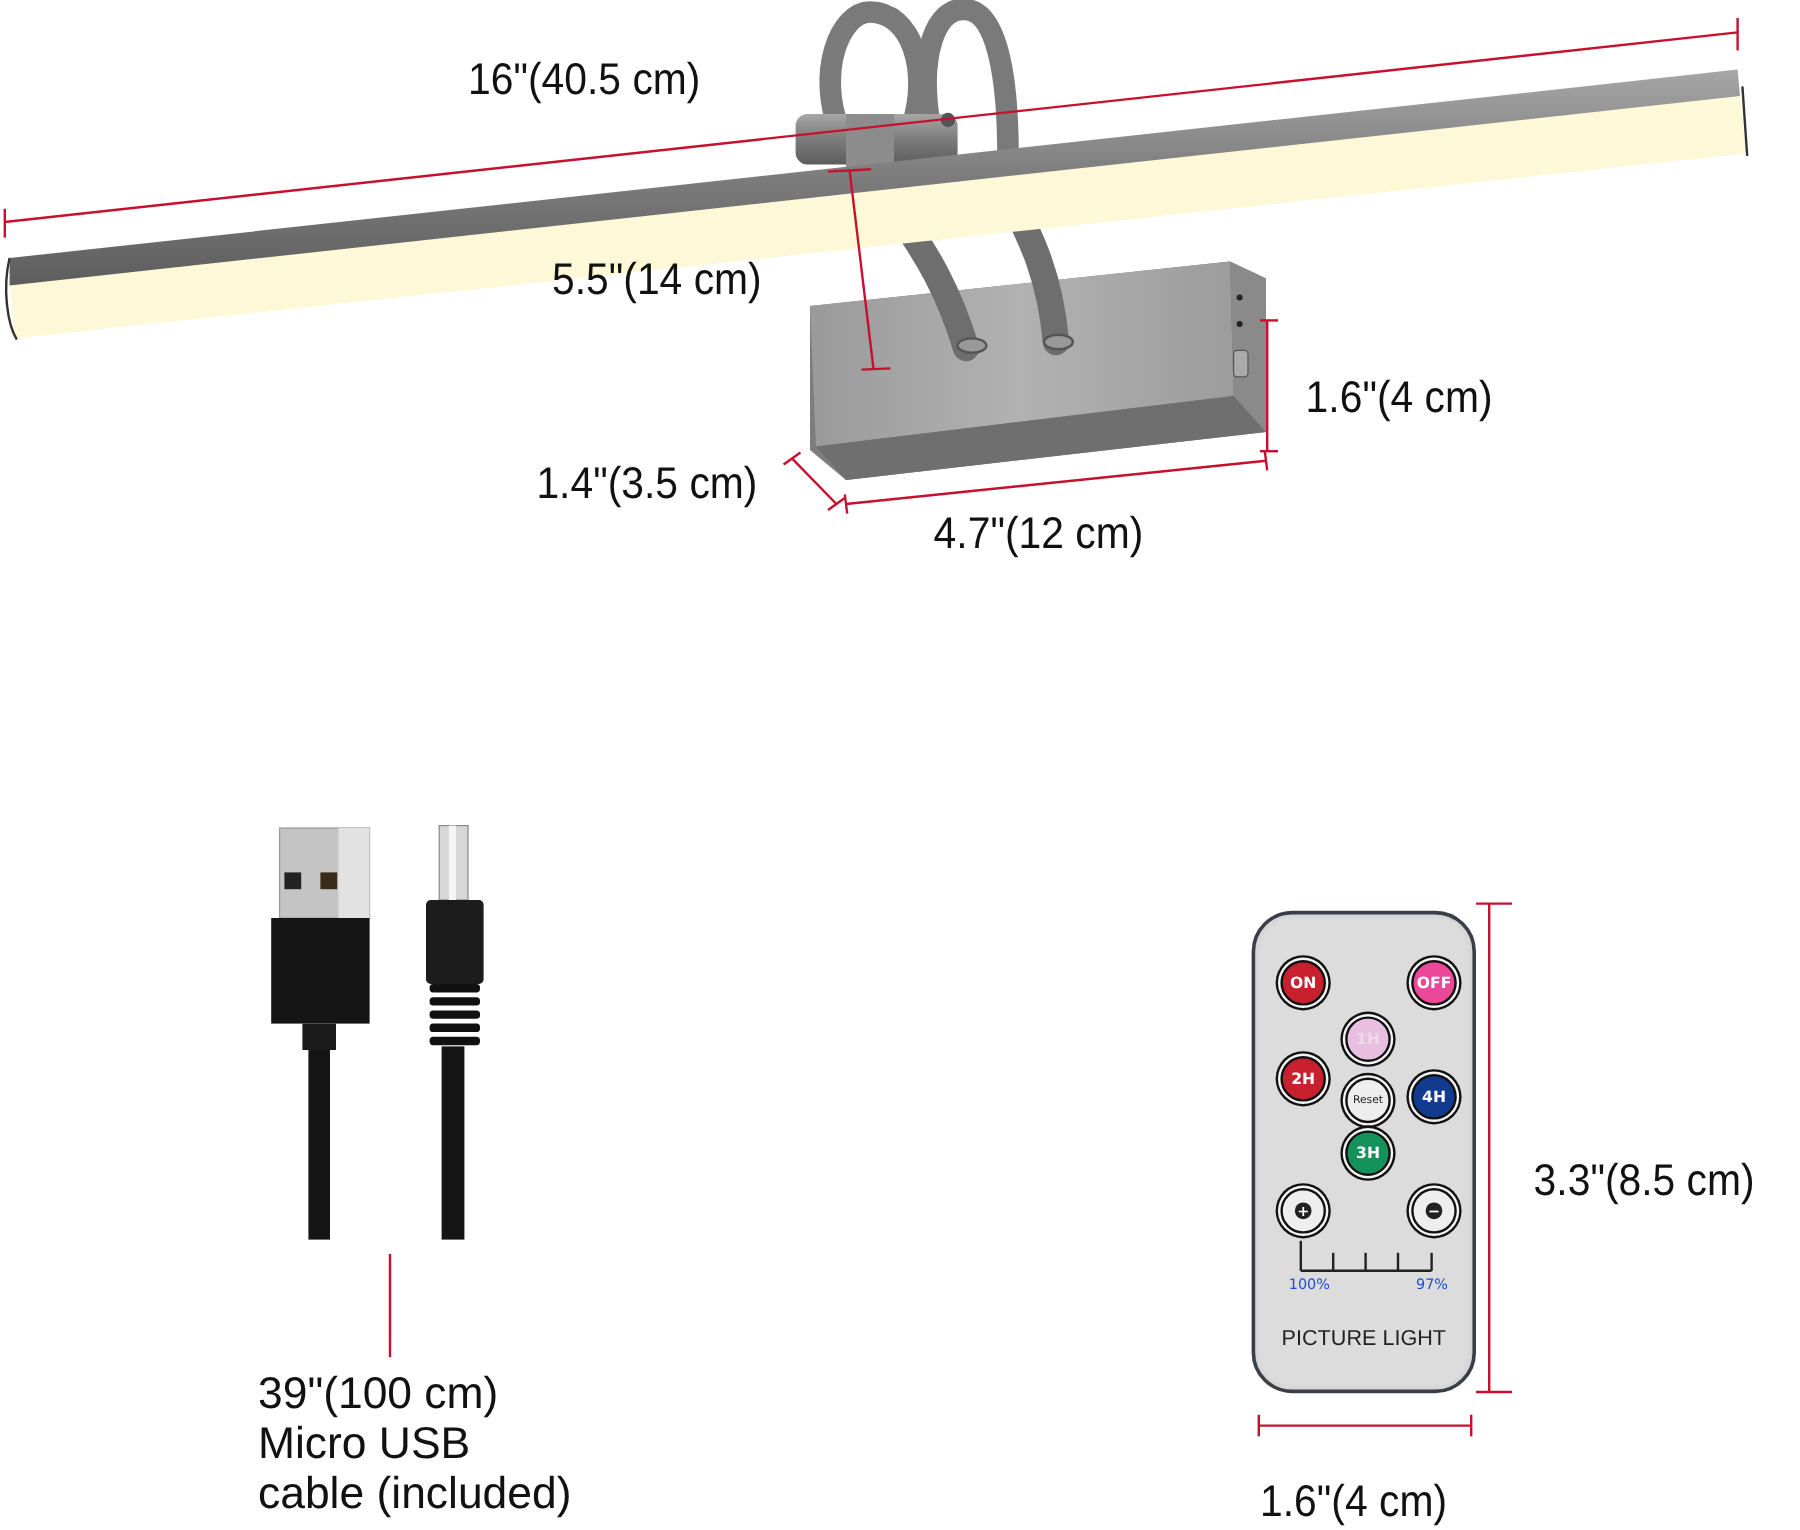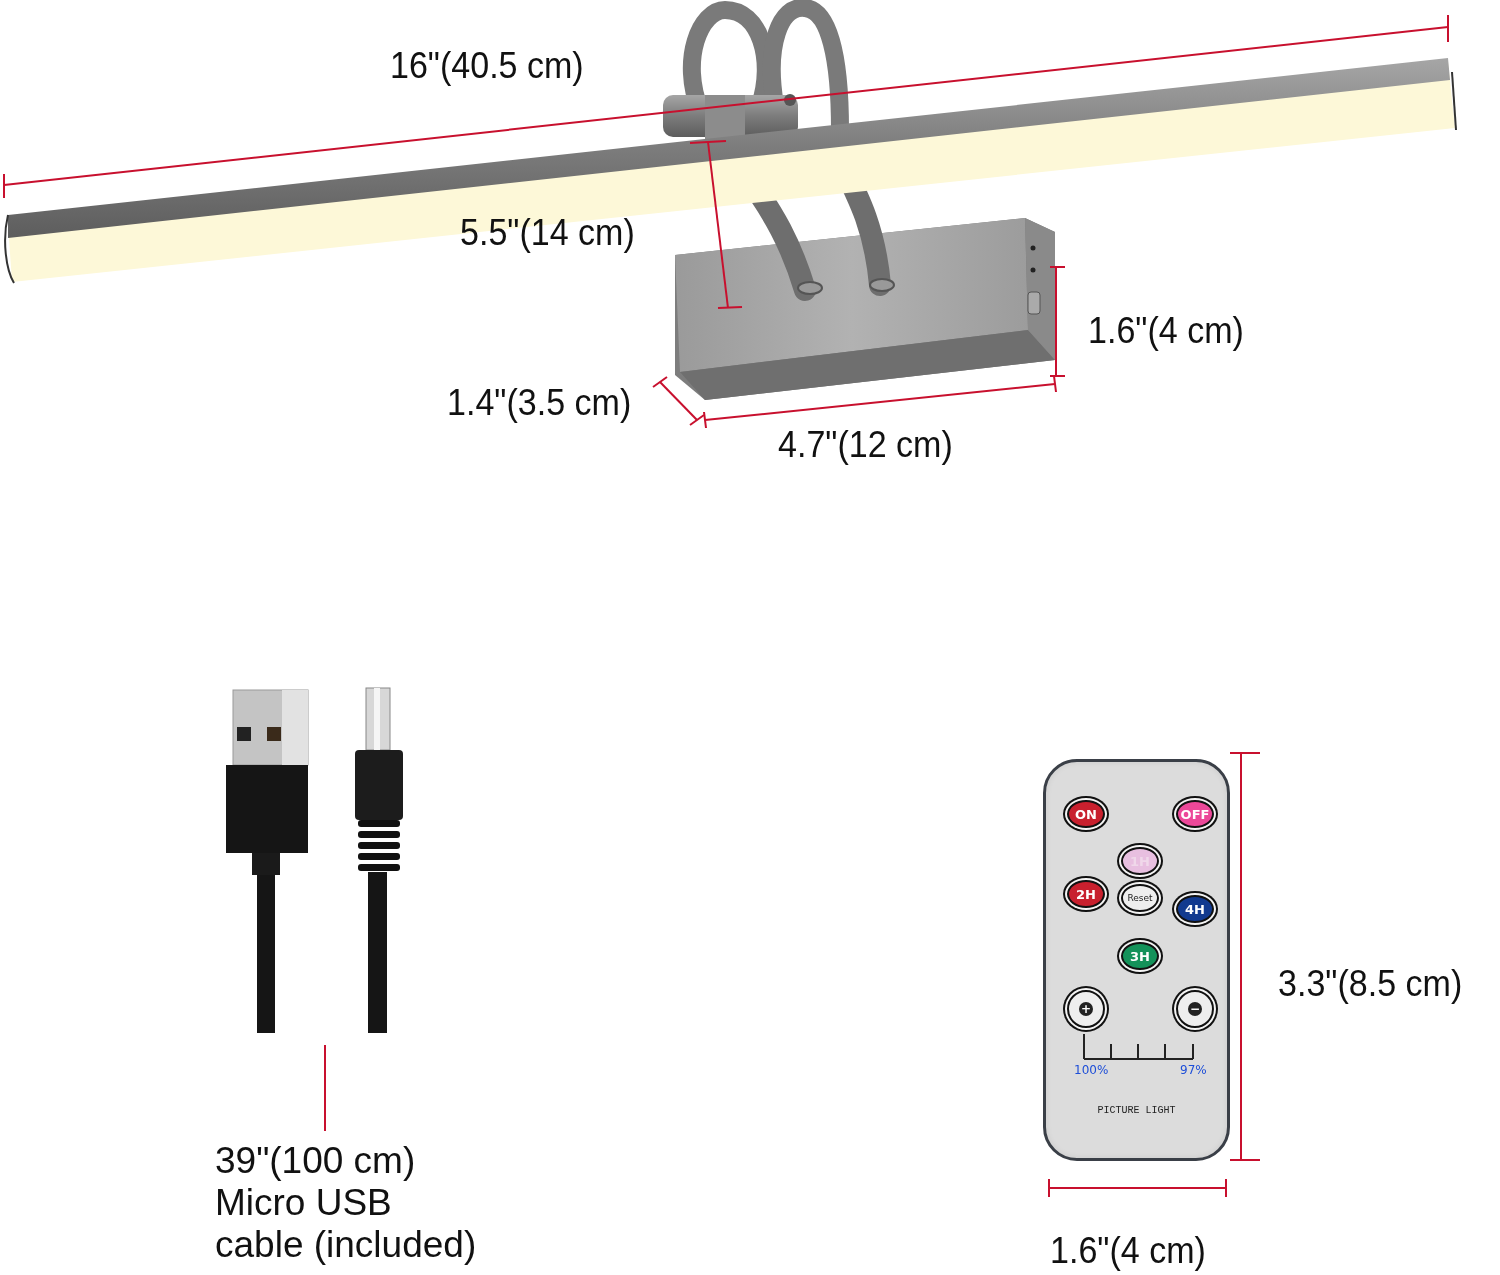--- a/index.html
+++ b/index.html
@@ -2,26 +2,26 @@
 <html><head>
 <meta charset="utf-8">
 <style>
   html, body { margin:0; padding:0; background:#ffffff; }
   body { width:1500px; height:1275px; position:relative; overflow:hidden; font-family:"Liberation Sans", sans-serif; }
   .dim-label { position:absolute; font-family:"Liberation Sans", sans-serif; color:#111; font-size:37px; white-space:nowrap; transform:scaleX(0.92); transform-origin:left top; }
   .cable-label { position:absolute; left:215px; top:1140px; font-size:37px; line-height:42px; color:#111; font-family:"Liberation Sans", sans-serif; }
   .cable-label div { white-space:nowrap; }
   svg { position:absolute; left:0; top:0; }
   .remote { position:absolute; left:1043px; top:759px; width:187px; height:402px; background:#dcdcdc; border:3px solid #3a3f47; border-radius:34px; box-sizing:border-box; box-shadow: inset 0 0 6px rgba(0,0,0,0.08); }
-  .rbtn { position:absolute; width:38px; height:28px; border-radius:50%; border:2px solid #111; box-shadow:0 0 0 2px #f4f4f4, 0 0 0 4px #111; display:flex; align-items:center; justify-content:center; font-family:"DejaVu Sans", sans-serif; font-weight:bold; color:#fff; font-size:13px; box-sizing:border-box; }
+  .rbtn { position:absolute; width:38px; height:38px; border-radius:50%; border:2px solid #111; box-shadow:0 0 0 2px #f4f4f4, 0 0 0 4px #111; display:flex; align-items:center; justify-content:center; font-family:"DejaVu Sans", sans-serif; font-weight:bold; color:#fff; font-size:13px; box-sizing:border-box; }
   .rbtn.small { font-size:9px; font-weight:normal; color:#222; }
   .dimmer { position:absolute; width:38px; height:38px; border-radius:50%; border:2px solid #111; box-shadow:0 0 0 2px #f4f4f4, 0 0 0 4px #111; background:#eee; box-sizing:border-box; display:flex; align-items:center; justify-content:center; }
   .dimmer .core { width:14px; height:14px; border-radius:50%; background:#222; color:#fff; font-size:12px; line-height:14px; text-align:center; font-weight:bold; font-family:"DejaVu Sans", sans-serif; }
   .scale-label { position:absolute; font-size:12px; color:#1d4ed8; font-family:"DejaVu Sans", sans-serif; }
-  .remote-brand { position:absolute; left:0; width:100%; top:343px; text-align:center; font-size:10px; color:#222; font-family:Liberation Mono, monospace; }
+  .remote-brand { position:absolute; left:0; width:100%; top:343px; text-align:center; font-size:18px; color:#222; font-family:Liberation Sans, sans-serif; }
 </style>
 </head>
 <body>
 
 <svg width="1500" height="1275">
   <defs>
     <linearGradient id="metal" x1="0" y1="0" x2="0" y2="1">
       <stop offset="0" stop-color="#a6a6a6"></stop>
       <stop offset="0.5" stop-color="#7c7c7c"></stop>
       <stop offset="1" stop-color="#5d5d5d"></stop>
@@ -125,21 +125,21 @@
   <div>39"(100 cm)</div>
   <div>Micro USB</div>
   <div>cable (included)</div>
 </div>
 
 <div class="remote">
   <div class="rbtn" style="left:21px; top:38px; background:#c8202e;">ON</div>
   <div class="rbtn" style="left:130px; top:38px; background:#ec4899;">OFF</div>
   <div class="rbtn" style="left:75px; top:85px; background:#e8bfe0; color:#f0d8ea;text-align:center;">1H</div>
   <div class="rbtn" style="left:21px; top:118px; background:#c8202e;">2H</div>
-  <div class="rbtn small" style="left:75px; top:122px; background:#eeeeee;">Reset</div>
+  <div class="rbtn small" style="left:75px; top:136px; background:#eeeeee;">Reset</div>
   <div class="rbtn" style="left:130px; top:133px; background:#123a8f;">4H</div>
   <div class="rbtn" style="left:75px; top:180px; background:#14925a;">3H</div>
   <div class="dimmer" style="left:21px; top:228px;">
     <div class="core">+</div>
   </div>
   <div class="dimmer" style="left:130px; top:228px;">
     <div class="core">−</div>
   </div>
   <svg width="187" height="402" style="left:-3px; top:-3px;">
     <g stroke="#222" stroke-width="2" fill="none">

